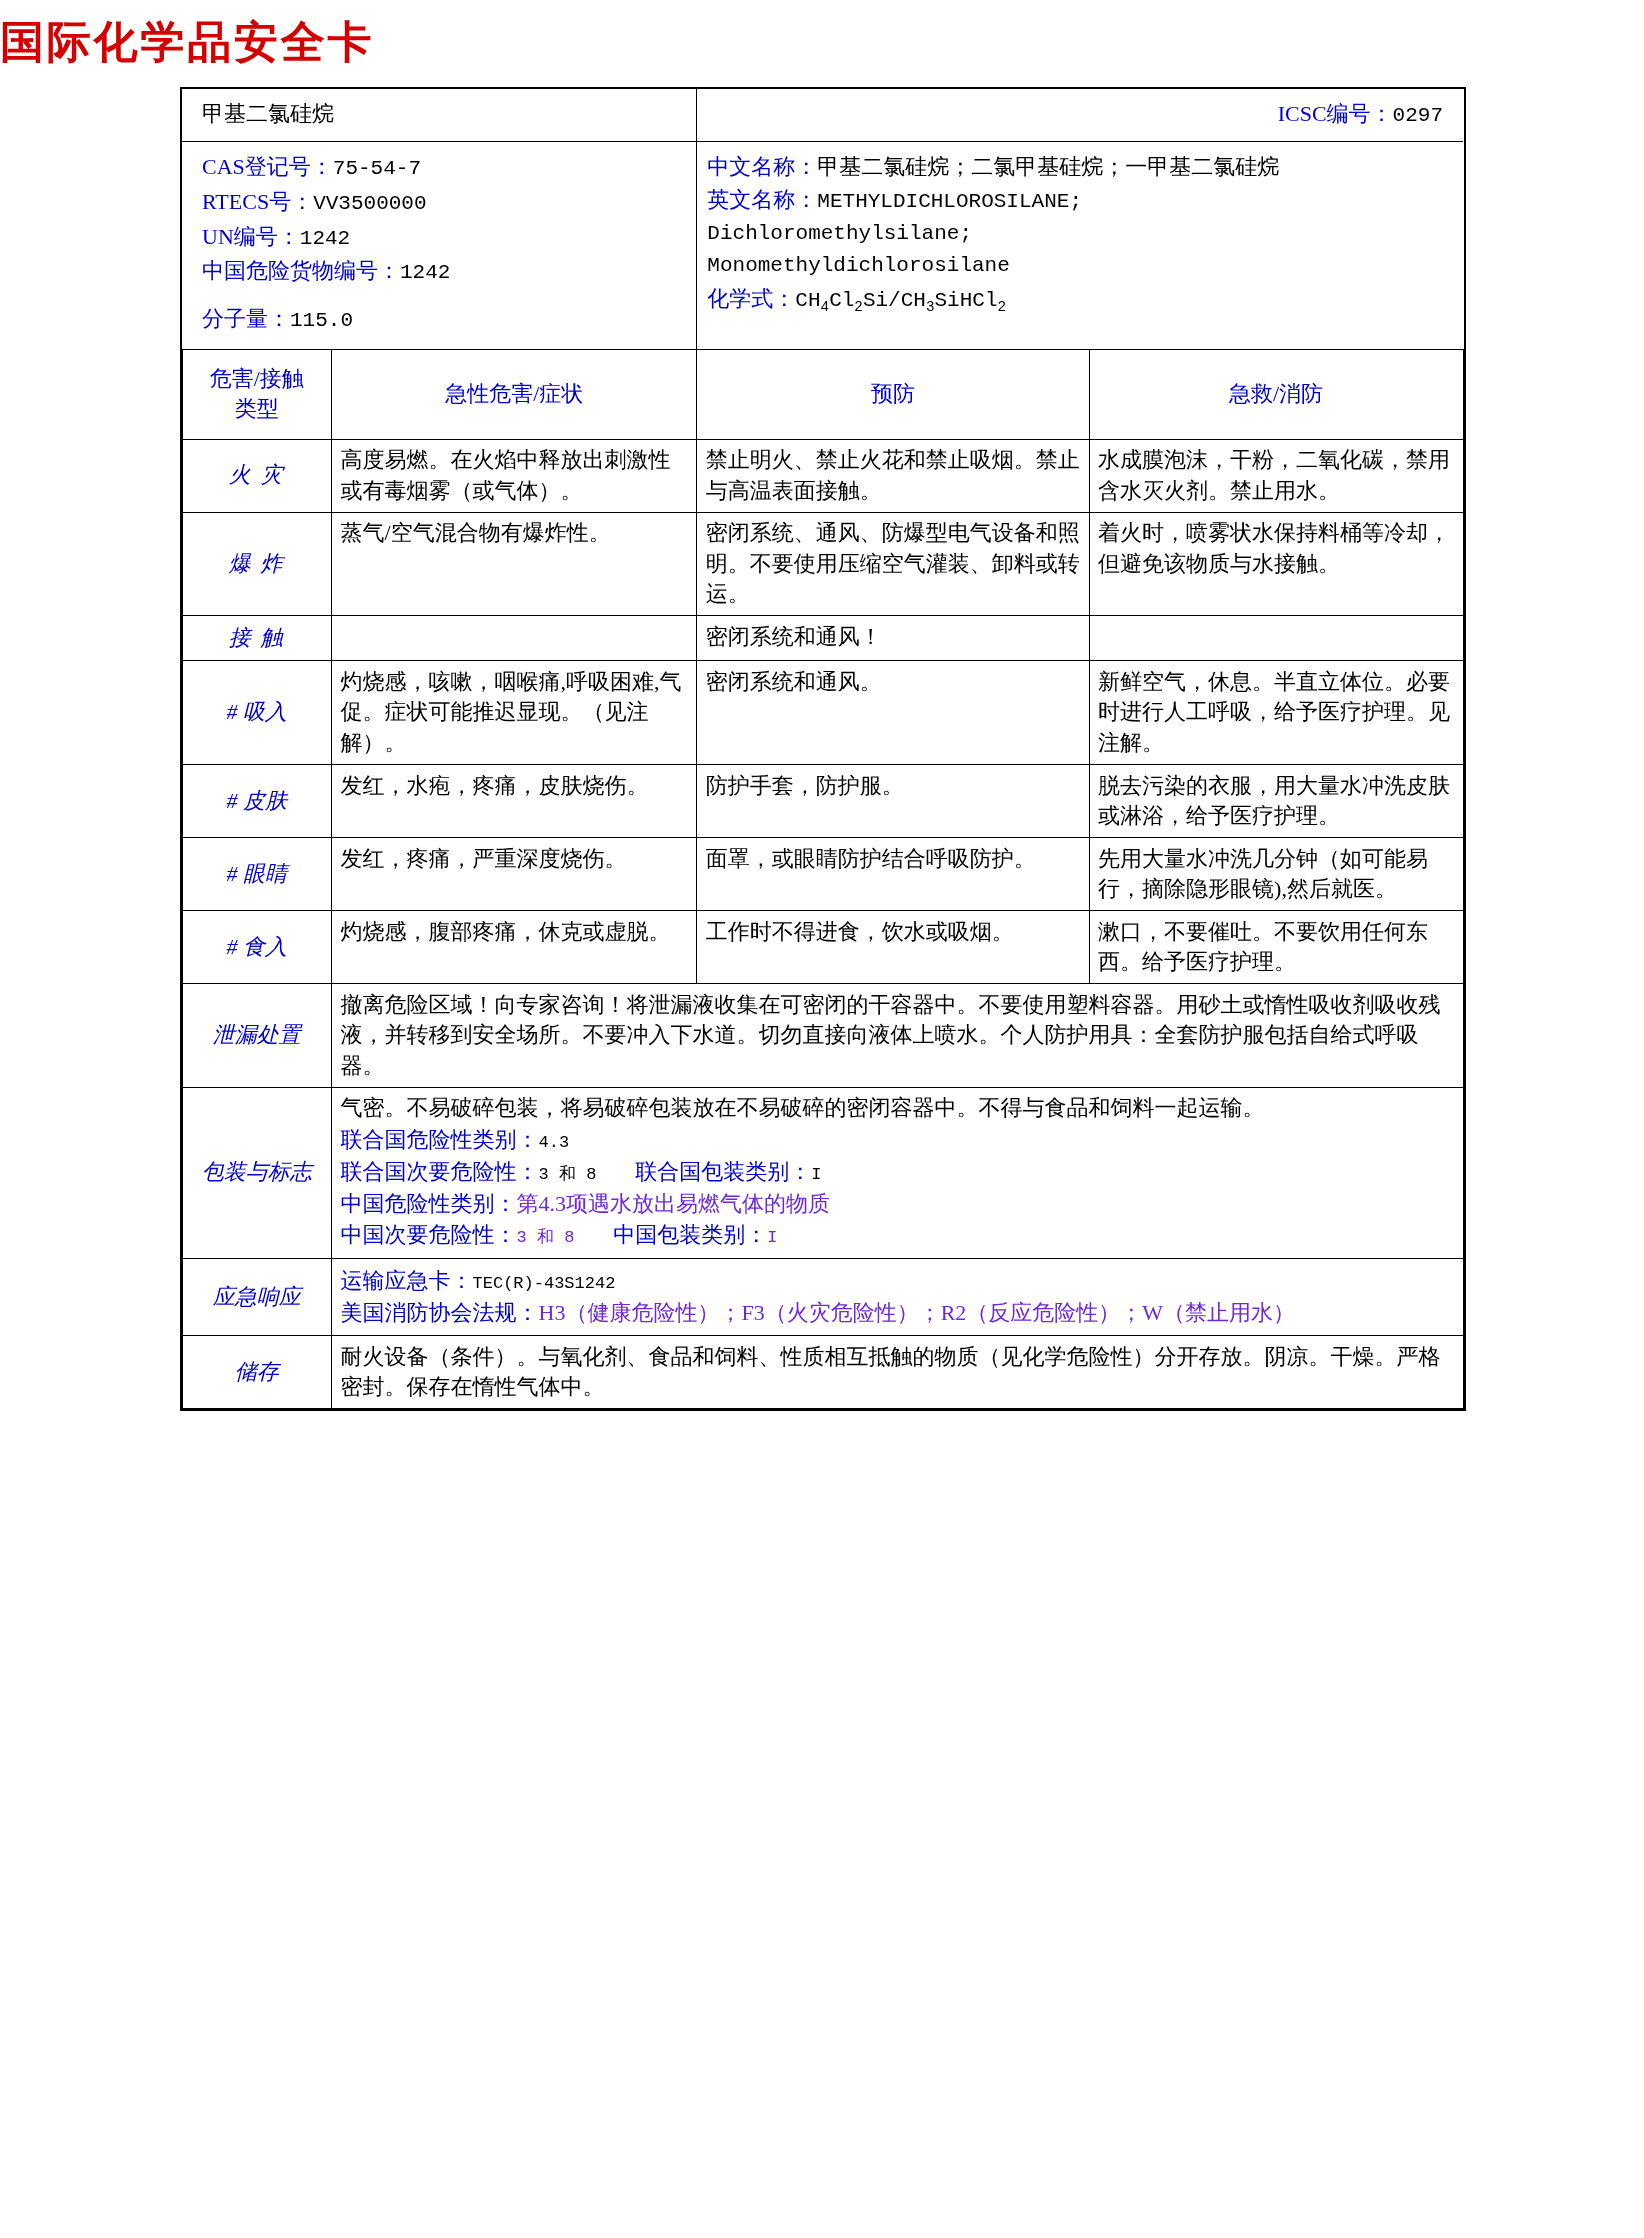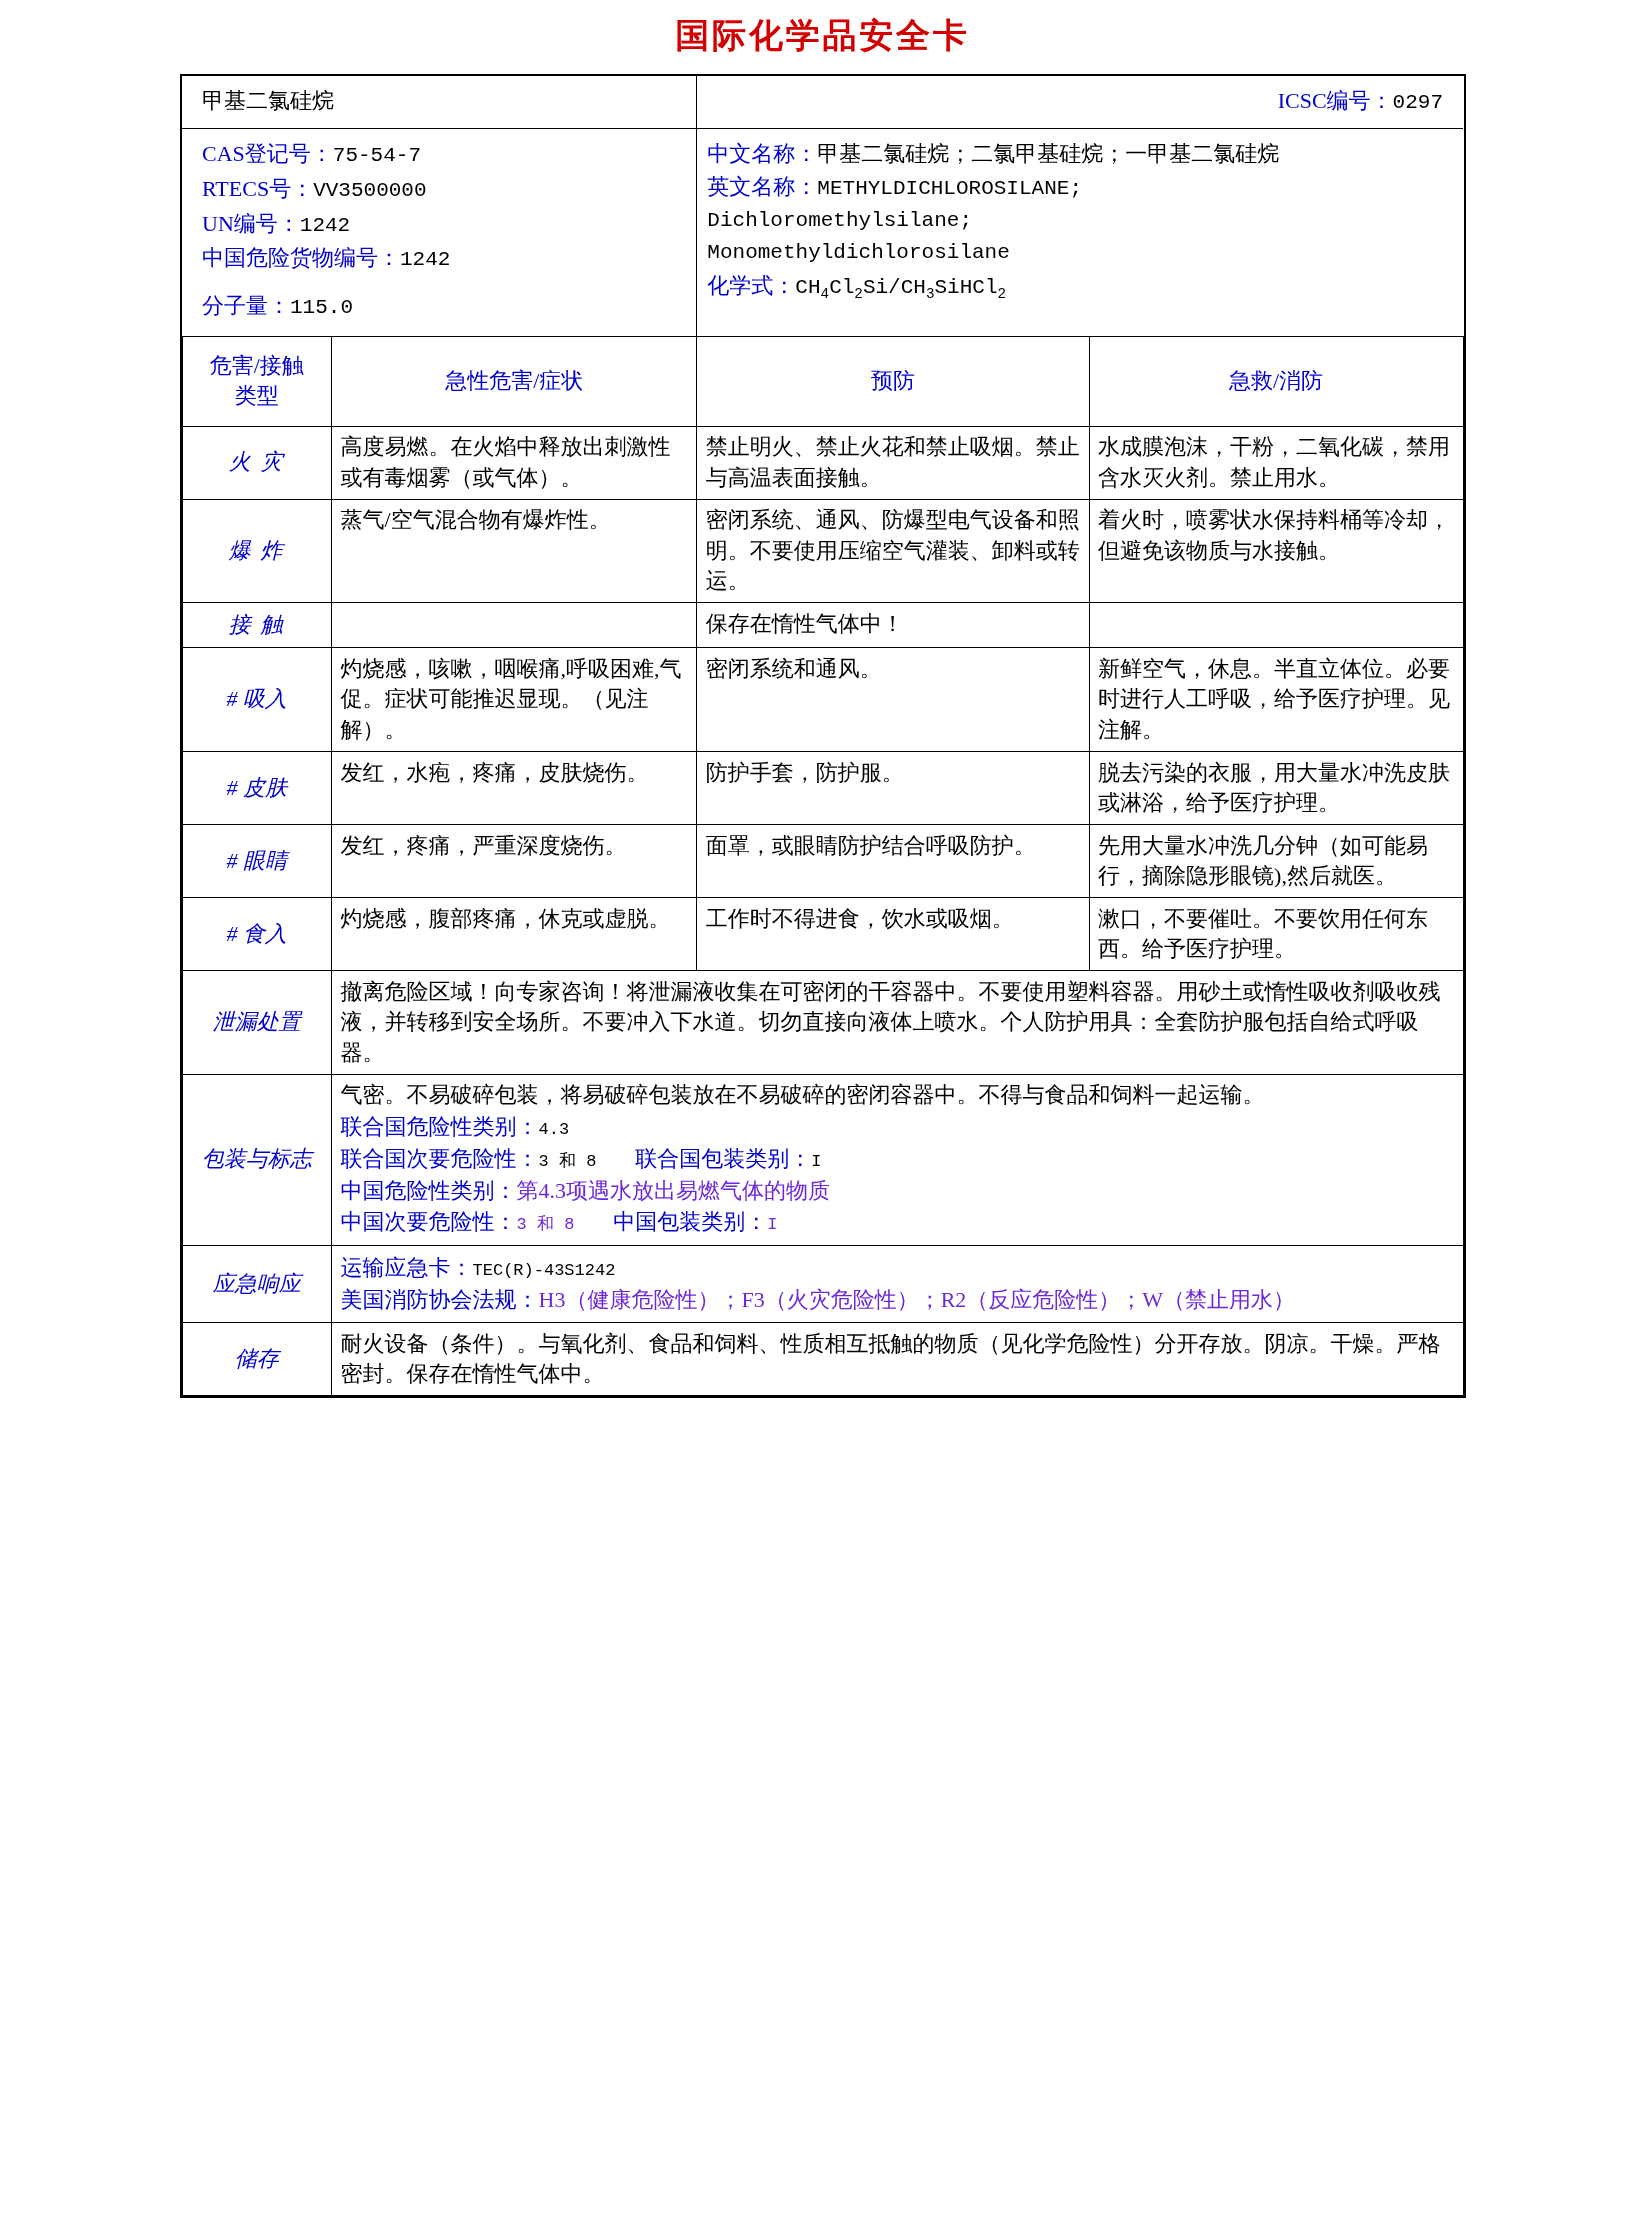--- a/index.html
+++ b/index.html
@@ -11,24 +11,23 @@
     width: 1645px;
     font-family: "Liberation Serif", "DejaVu Serif", serif;
     color: #000000;
   }
   .page {
     width: 1645px;
     box-sizing: border-box;
     padding: 0;
   }
   .doc-title {
-    text-align: center;
     color: #d40000;
     font-weight: bold;
-    font-size: 34px;
+    font-size: 44px;
     letter-spacing: 2.8px;
     padding: 12.8px 0 15.6px 0;
     font-family: "Liberation Serif", "DejaVu Serif", serif;
   }
   .card {
     margin: 0 auto;
     width: 1286px;
     border: 2.8px solid #000;
     box-sizing: border-box;
   }
@@ -184,21 +183,21 @@
       <tr>
         <td class="rowlbl">爆 炸</td>
         <td class="cell">蒸气/空气混合物有爆炸性。</td>
         <td class="cell">密闭系统、通风、防爆型电气设备和照明。不要使用压缩空气灌装、卸料或转运。</td>
         <td class="cell">着火时，喷雾状水保持料桶等冷却，但避免该物质与水接触。</td>
       </tr>
 
       <tr>
         <td class="rowlbl">接 触</td>
         <td class="cell"></td>
-        <td class="cell">保存在惰性气体中！</td>
+        <td class="cell">密闭系统和通风！</td>
         <td class="cell"></td>
       </tr>
 
       <tr>
         <td class="rowlbl small"># 吸入</td>
         <td class="cell">灼烧感，咳嗽，咽喉痛,呼吸困难,气促。症状可能推迟显现。（见注解）。</td>
         <td class="cell">密闭系统和通风。</td>
         <td class="cell">新鲜空气，休息。半直立体位。必要时进行人工呼吸，给予医疗护理。见注解。</td>
       </tr>
 

